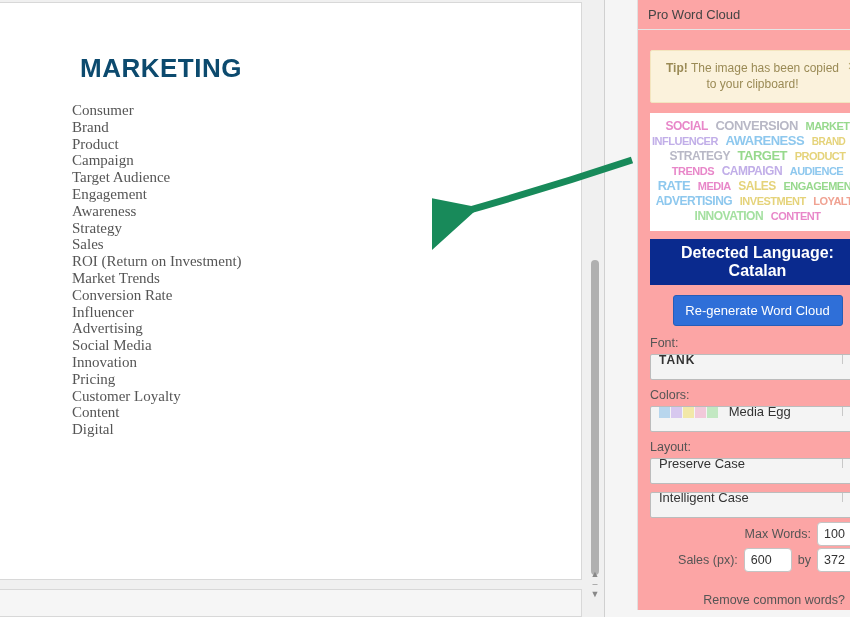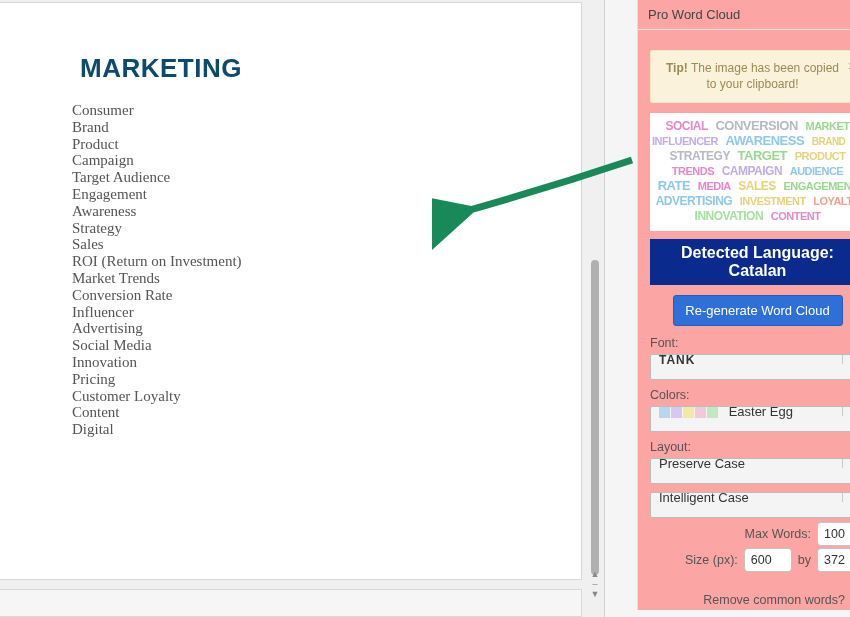--- a/index.html
+++ b/index.html
@@ -356,21 +356,21 @@
       </div>
     </div>
 
     <div class="form-group">
       <div class="form-label">Colors:</div>
       <div class="dropdown">
         <span>
           <span class="swatches">
             <span style="background:#b8d6ed"></span><span style="background:#d7c8ef"></span><span style="background:#f2e8a8"></span><span style="background:#f2c9da"></span><span style="background:#c2e8c2"></span>
           </span>
-          <span style="margin-left:6px">Easter Egg</span>
+          <span style="margin-left:6px">Media Egg</span>
         </span>
         <span class="dd-arrow">▼</span>
       </div>
     </div>
 
     <div class="form-group">
       <div class="form-label">Layout:</div>
       <div class="dropdown">
         <span>Preserve Case</span>
         <span class="dd-arrow">▼</span>
@@ -383,21 +383,21 @@
         <span class="dd-arrow">▼</span>
       </div>
     </div>
 
     <div class="row-controls">
       <span>Max Words:</span>
       <input class="num-input" value="100" style="">
     </div>
 
     <div class="row-controls">
-      <span>Size (px):</span>
+      <span>Sales (px):</span>
       <input class="num-input" value="600" style="">
       <span>by</span>
       <input class="num-input" value="372" style="">
     </div>
 
     <div class="check-row">
       <span>Remove common words?</span>
       <input type="checkbox" checked="" style="">
     </div>
 

